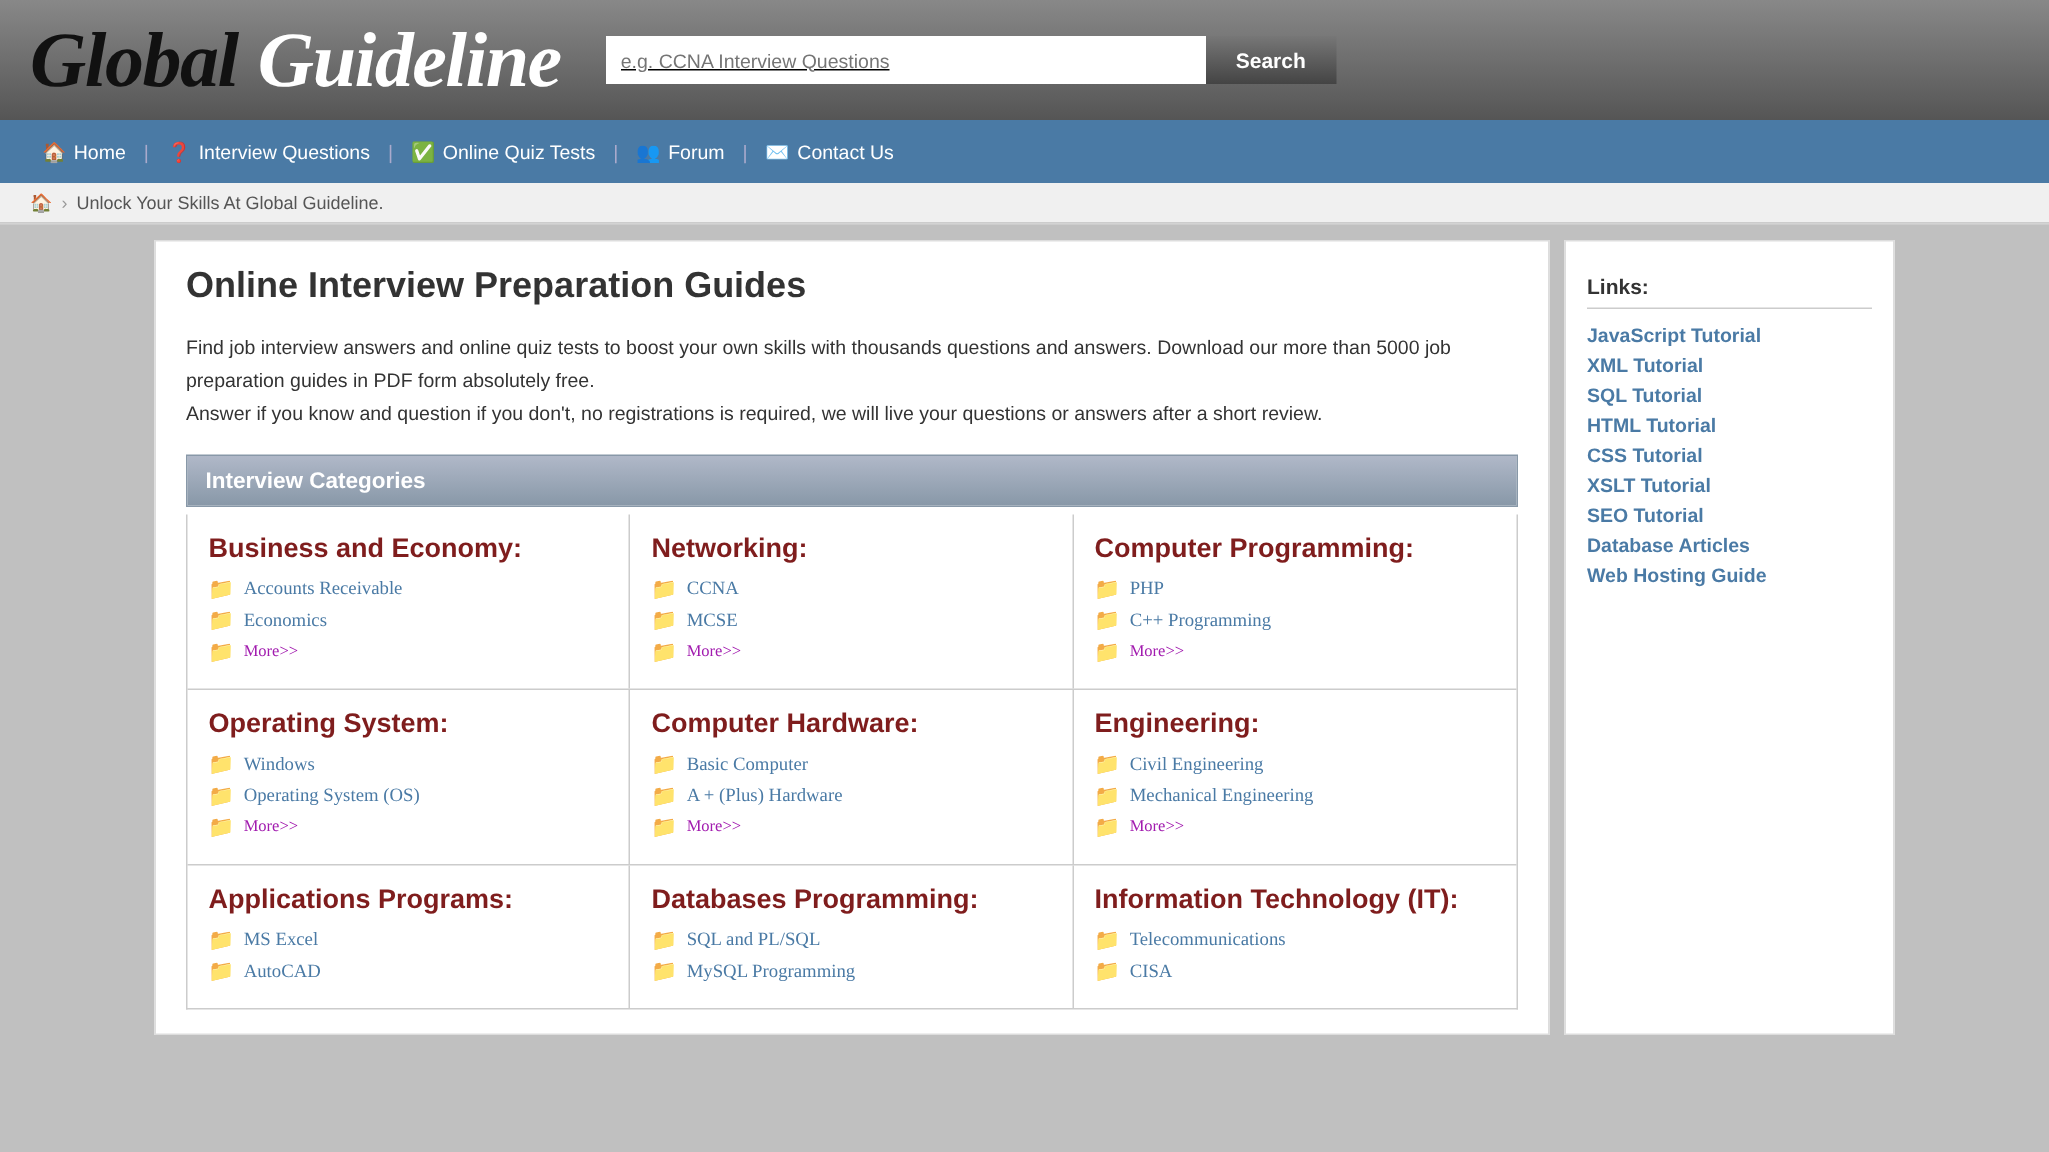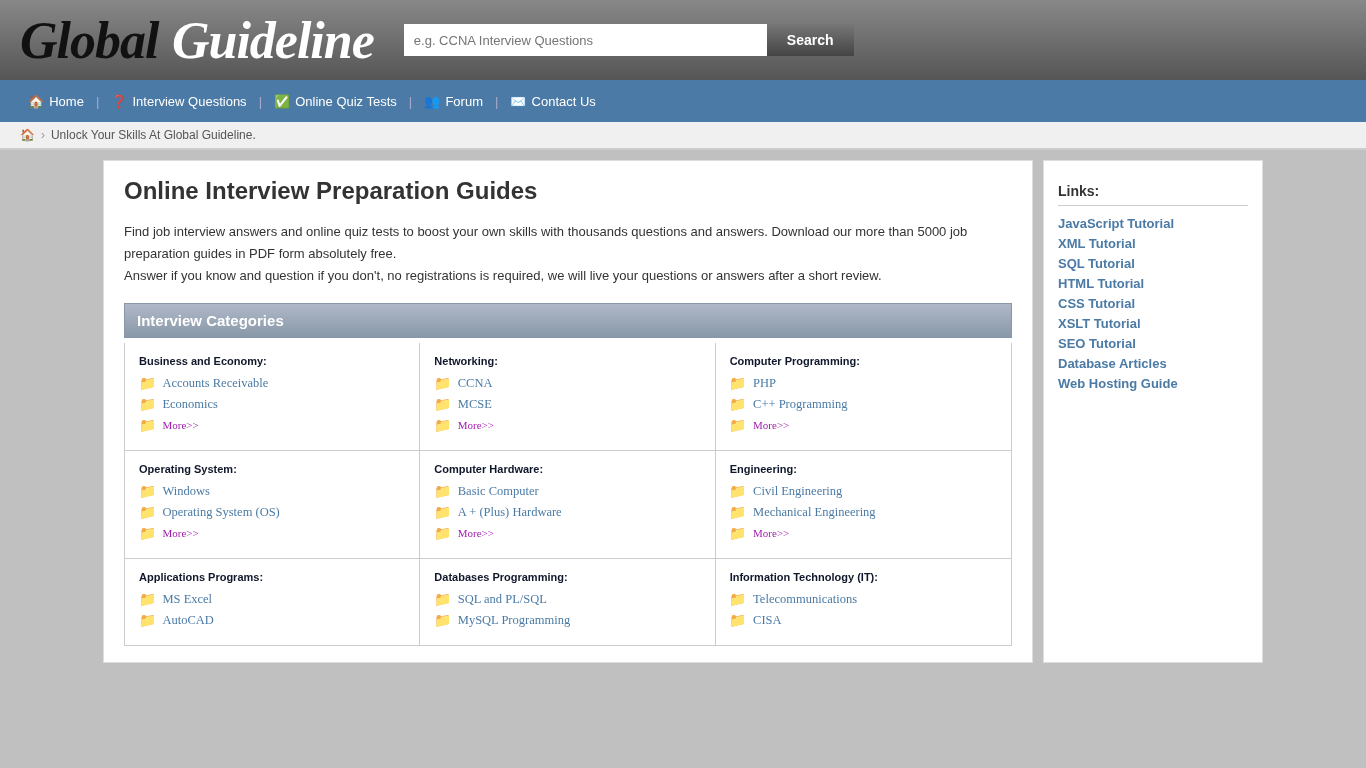--- a/index.html
+++ b/index.html
@@ -35,26 +35,27 @@
     }
     #search-tagline {
       font-size: 11px;
       color: #ddd;
     }
     #search-form {
       display: flex;
       gap: 0;
     }
     #search-input {
-      width: 363px;
+      width: 400px;
       padding: 8px 10px;
       font-size: 13px;
       border: none;
       outline: none;
       background: #fff;
+      text-decoration: underline;
     }
     #search-btn {
       padding: 8px 20px;
       background: #555;
       color: #fff;
       border: none;
       cursor: pointer;
       font-size: 14px;
       font-weight: bold;
       background: linear-gradient(to bottom, #777, #444);
@@ -142,23 +143,23 @@
       grid-template-columns: 1fr 1fr 1fr;
       border-bottom: 1px solid #ccc;
     }
     .cat-row:last-child { border-bottom: none; }
     .cat-col {
       padding: 12px 14px;
       border-right: 1px solid #ccc;
     }
     .cat-col:last-child { border-right: none; }
     .cat-title {
-      font-size: 11px;
-      font-weight: bold;
-      color: #0f172a;
+      font-size: 18px;
+      font-weight: bold;
+      color: #7f1d1d;
       margin-bottom: 8px;
     }
     .cat-item {
       display: flex;
       align-items: center;
       gap: 6px;
       margin-bottom: 5px;
       font-size: 12.5px;
     }
     .cat-item a {

